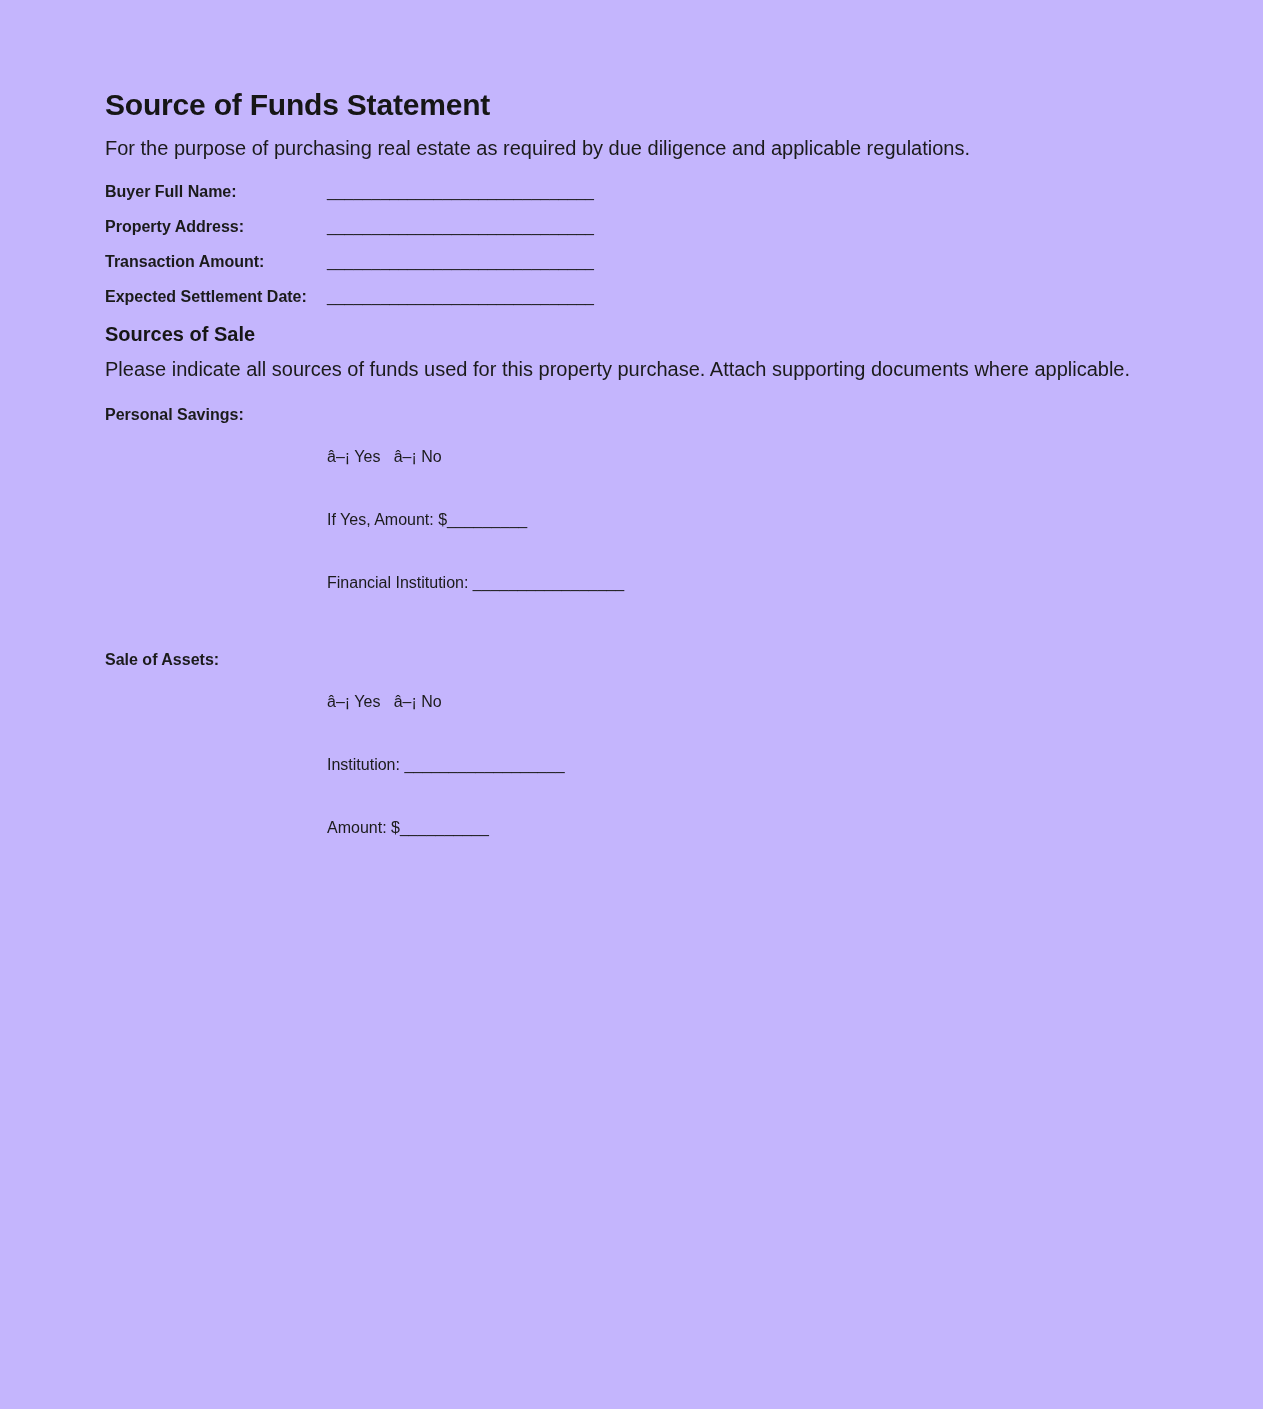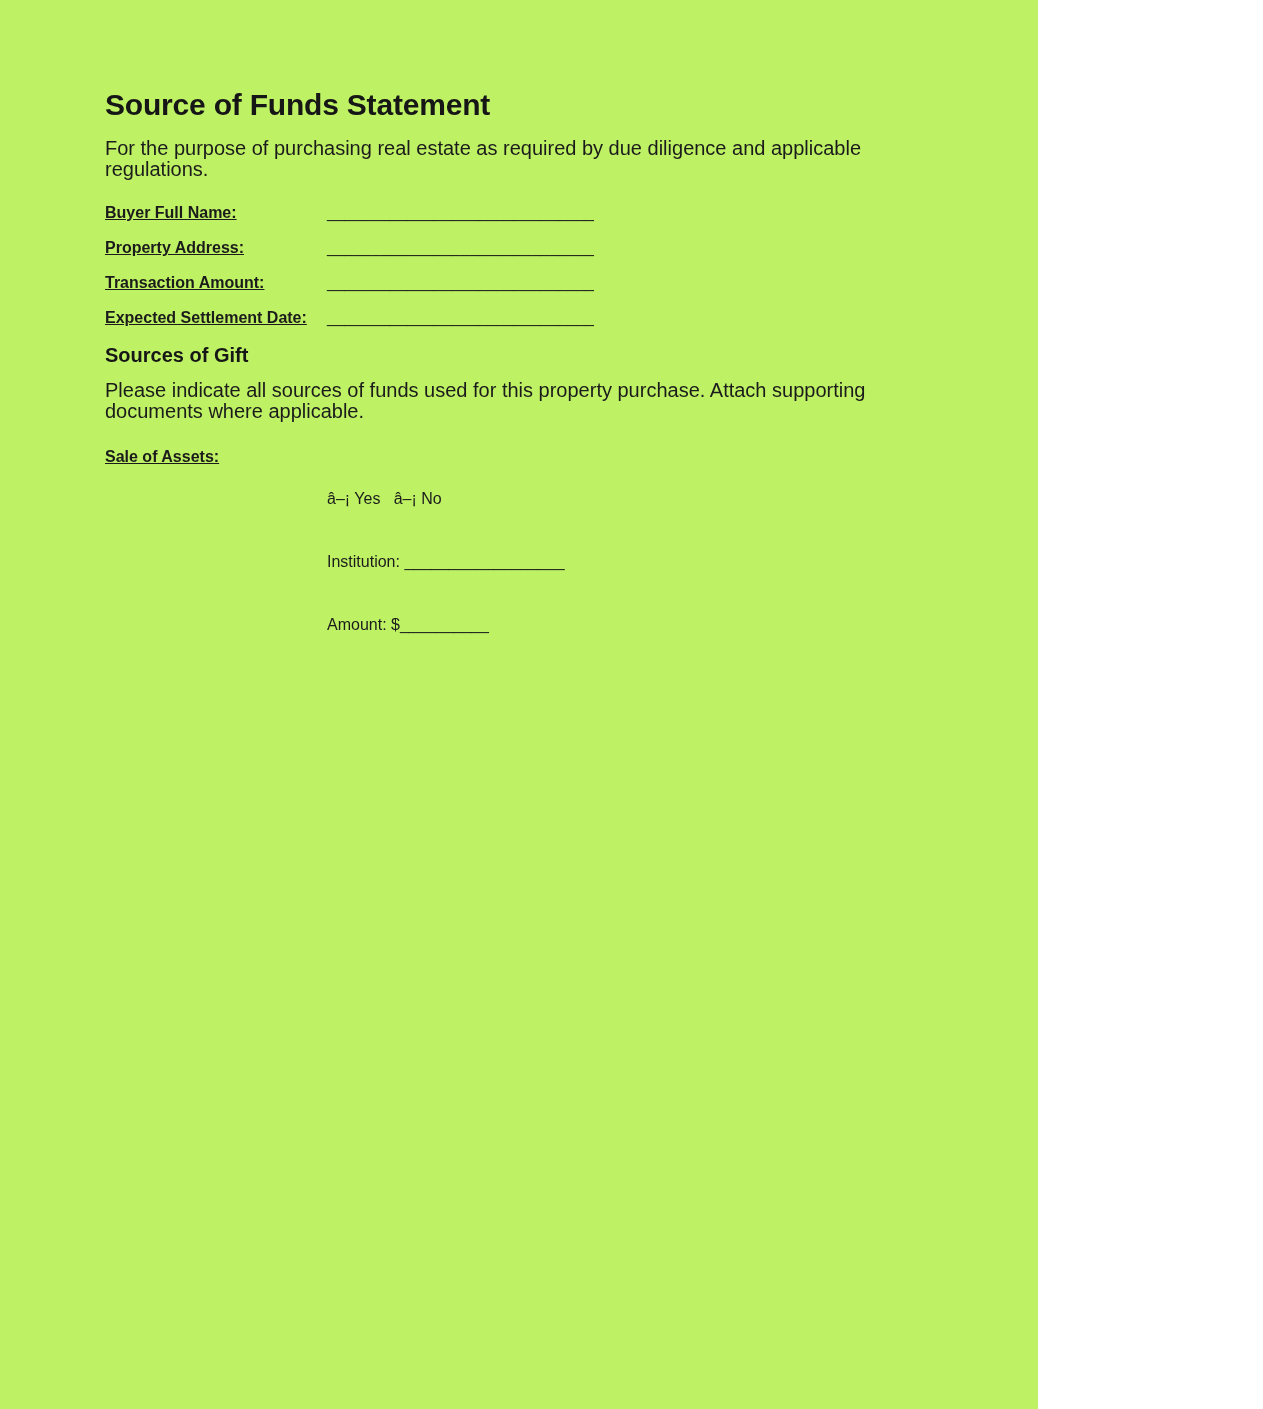--- a/index.html
+++ b/index.html
@@ -7,23 +7,23 @@
     padding: 0;
     background: #ffffff;
   }
   body {
     width: 1263px;
     height: 1409px;
     font-family: "Liberation Sans", "DejaVu Sans", sans-serif;
     color: #1b1b1b;
   }
   .page {
-    width: 1038px;
+    width: 1263px;
     height: 1409px;
-    background: #bef264;
+    background: #c4b5fd;
     position: relative;
   }
   .clip {
     box-sizing: border-box;
     height: 1302px;
     overflow: hidden;
     padding: 86px 105px 0 105px;
   }
   h1.doc-title {
     margin: 0;
@@ -54,21 +54,20 @@
   table.fieldtable td {
     vertical-align: top;
     padding: 0 0 14px 0;
     font-size: 16px;
     line-height: 21px;
     white-space: pre-wrap;
   }
   td.flabel {
     width: 222px;
     font-weight: 700;
-    text-decoration: underline;
   }
   td.fvalue { min-width: 420px; }
   .intro { margin-top: 12px; line-height: 21px; }
 </style>
 </head>
 <body>
 
 <div class="page">
   <div class="clip">
 
@@ -90,25 +89,33 @@
         <td class="flabel">Transaction Amount:</td>
         <td class="fvalue">______________________________</td>
       </tr>
       <tr>
         <td class="flabel">Expected Settlement Date:</td>
         <td class="fvalue">______________________________</td>
       </tr>
     </tbody>
       </table>
 
-    <h2 class="section h2-sources">Sources of Gift</h2>
+    <h2 class="section h2-sources">Sources of Sale</h2>
     <p class="intro">Please indicate all sources of funds used for this property purchase. Attach supporting documents where applicable.</p>
 
     <table class="fieldtable t-sources">
       <tbody>
+          <tr>
+        <td class="flabel">Personal Savings:</td>
+        <td class="fvalue">
+          <div>â–¡ Yes   â–¡ No</div>
+          <div>If Yes, Amount: $_________</div>
+          <div>Financial Institution: _________________</div>
+        </td>
+      </tr>
       <tr>
         <td class="flabel">Sale of Assets:</td>
         <td class="fvalue">
           <div>â–¡ Yes   â–¡ No</div>
           <div>Institution: __________________</div>
           <div>Amount: $__________</div>
         </td>
       </tr>
 
     </tbody>

